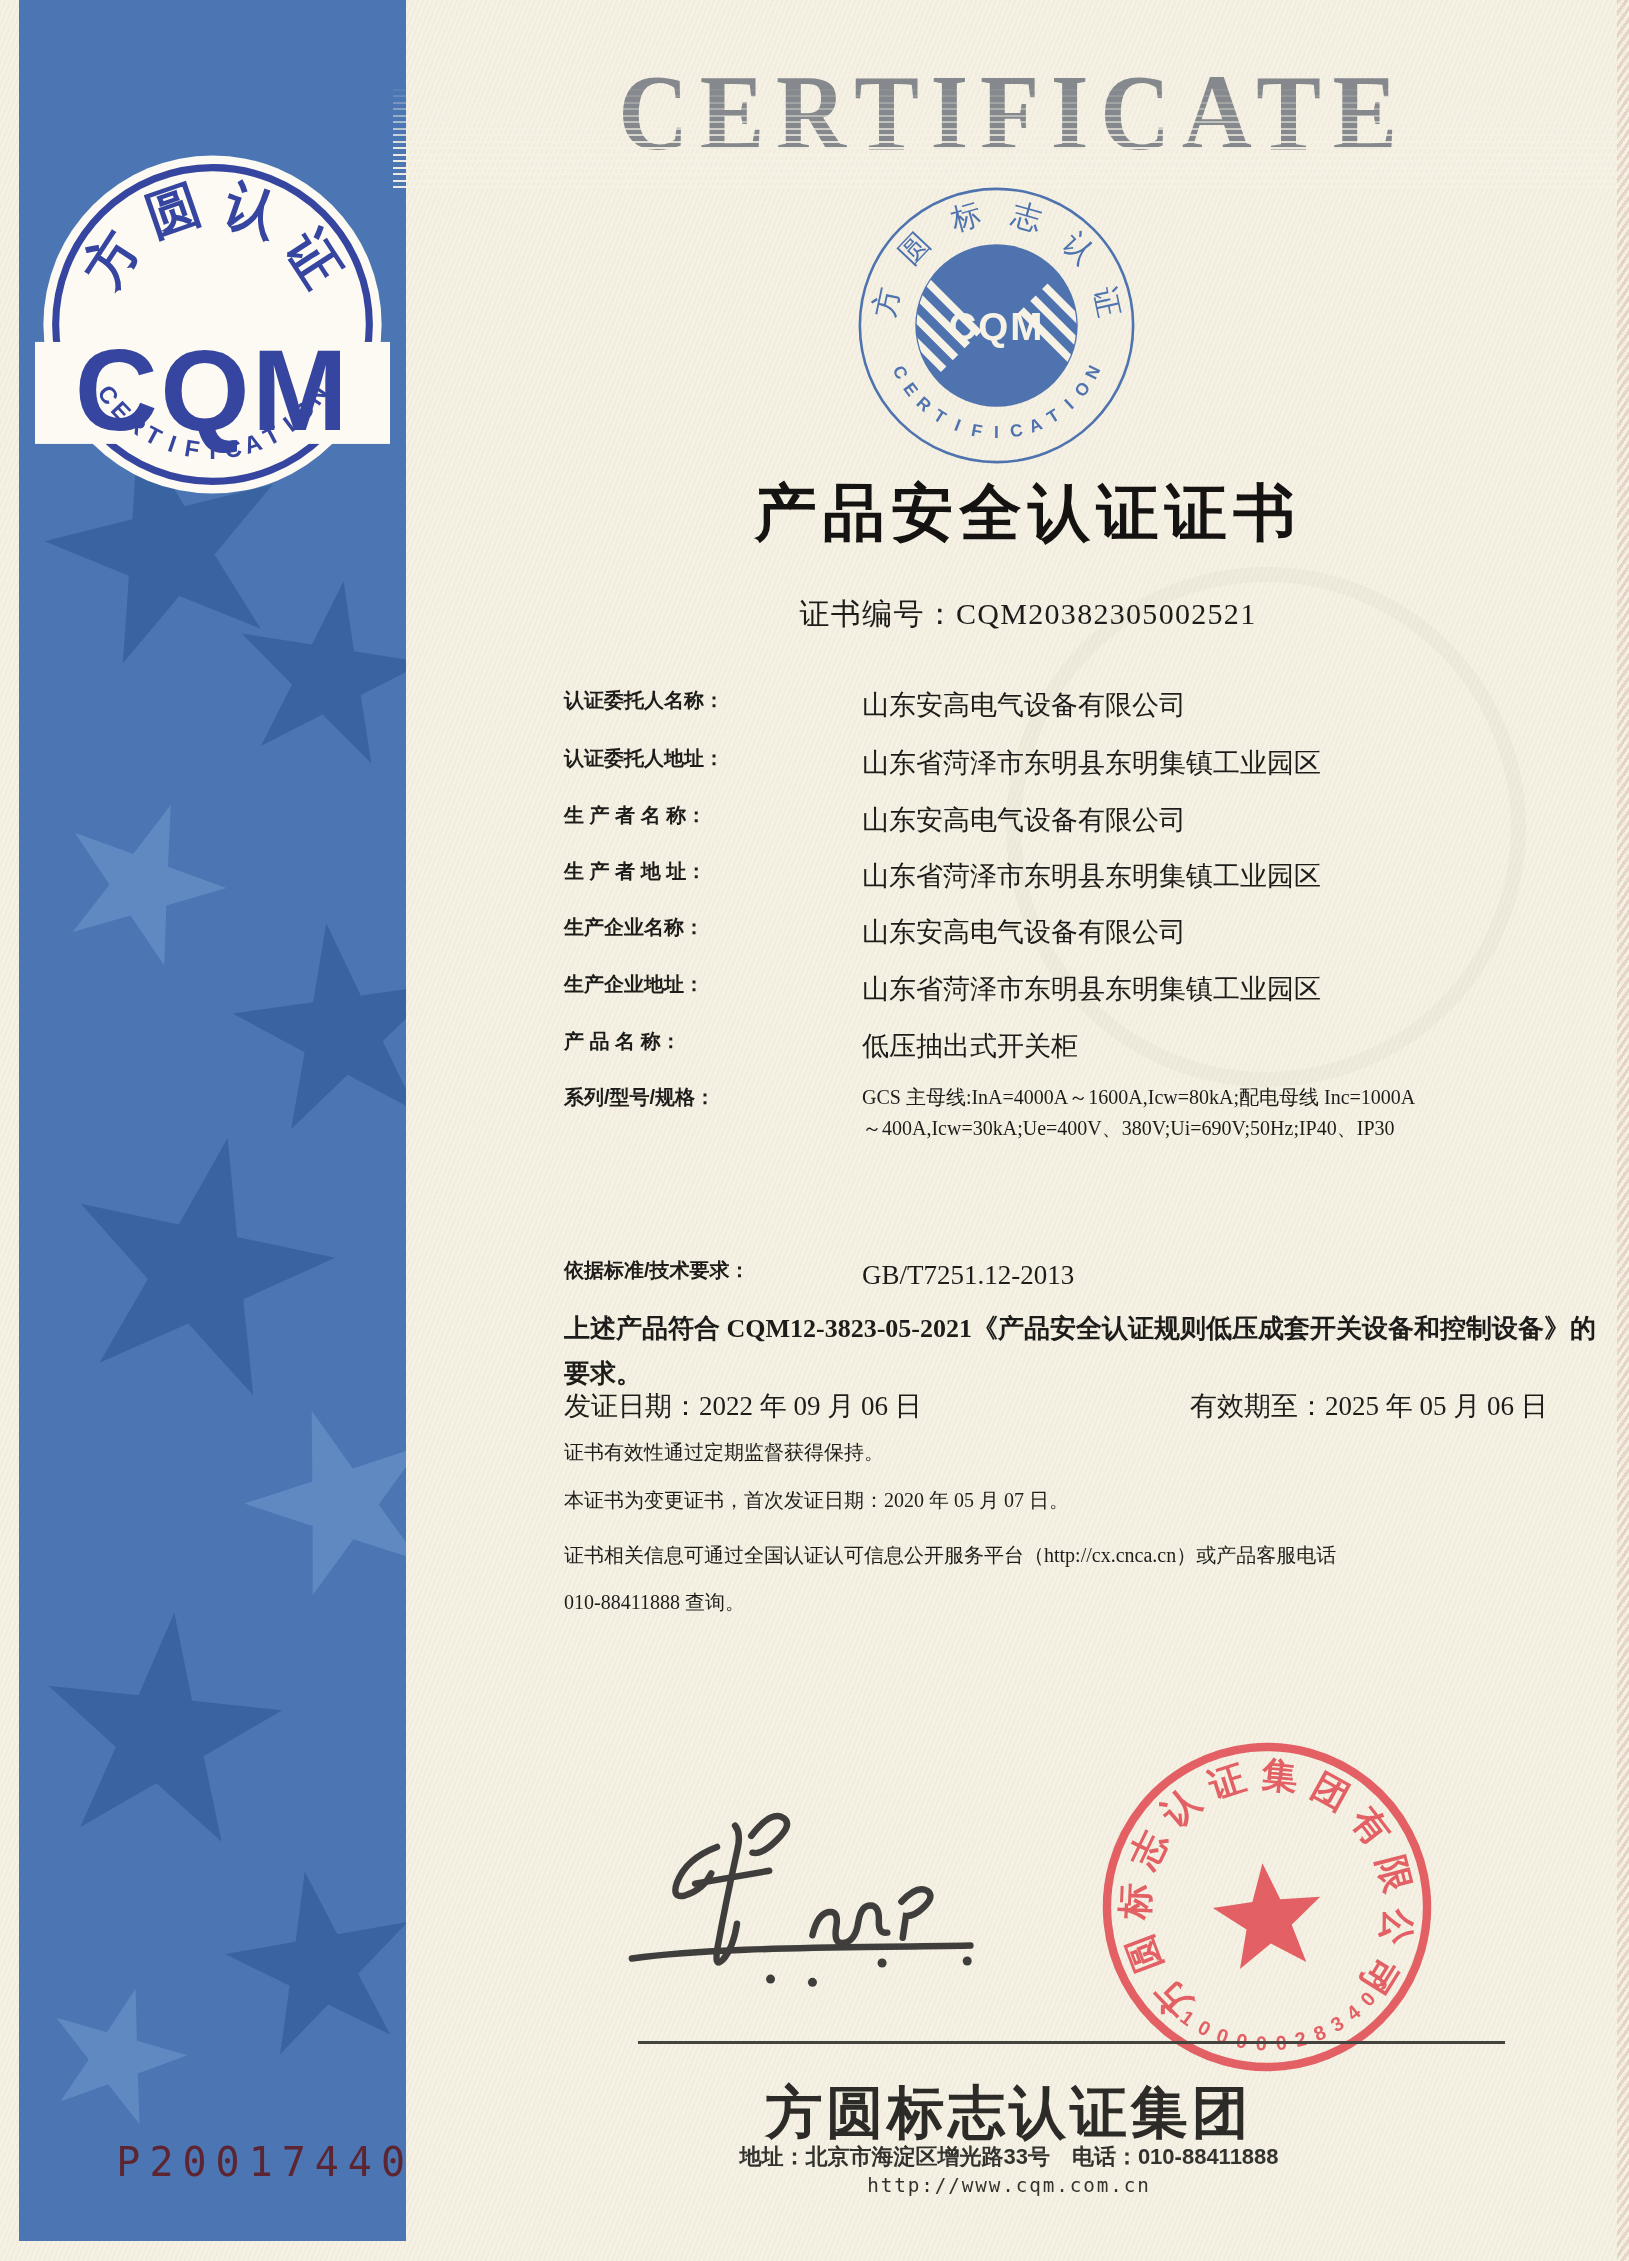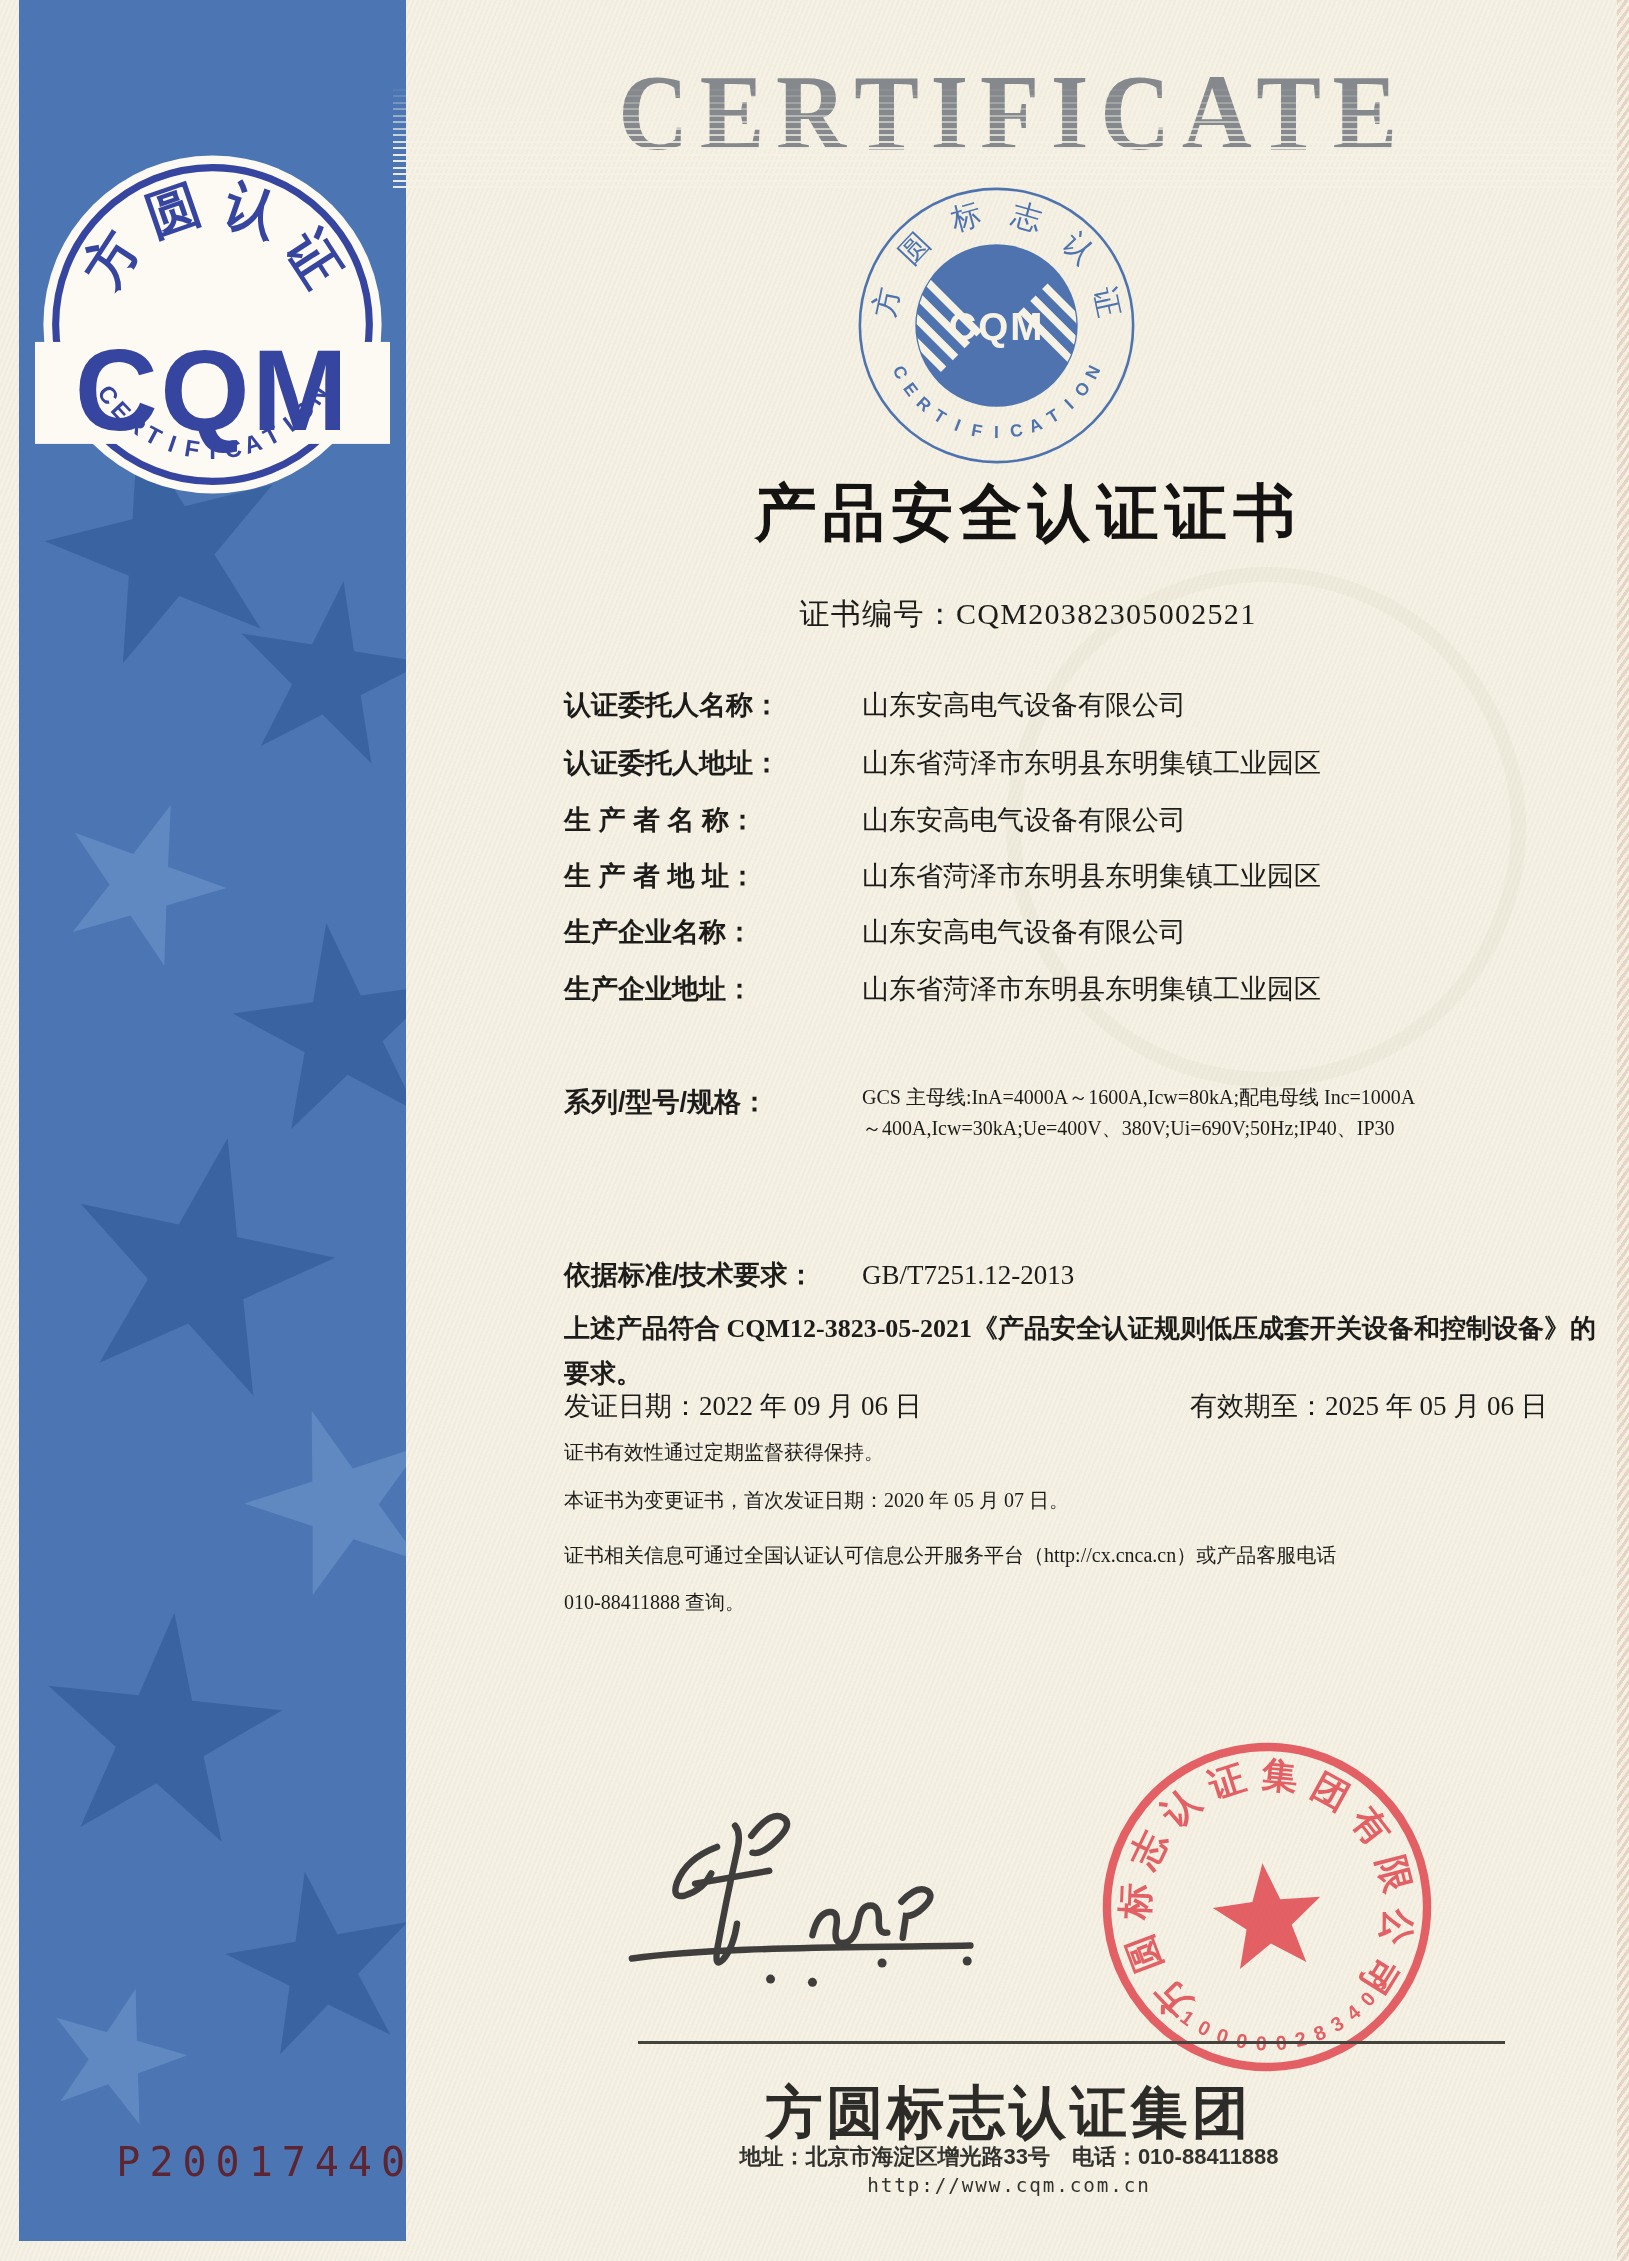--- a/index.html
+++ b/index.html
@@ -22,21 +22,21 @@
         background:repeating-linear-gradient(180deg,rgba(245,241,228,0) 0 3.9px,rgba(245,241,228,0.95) 3.9px 5.8px);
         -webkit-mask-image:linear-gradient(180deg,transparent 0 28%,#000 72%);
         mask-image:linear-gradient(180deg,transparent 0 28%,#000 72%);}
   
   .centercol{position:absolute;left:406px;width:1244px;text-align:center;}
   .title{top:471px;font-weight:700;font-size:62px;letter-spacing:6.4px;color:#141311;}
   .certno{top:594px;font-size:30px;letter-spacing:1.3px;}
   
   .frow{position:absolute;left:564px;line-height:1.55;}
   .flabel{display:inline-block;width:298px;vertical-align:top;
-        font-family:"Liberation Sans",sans-serif;font-weight:700;font-size:27px;white-space:nowrap;}
+        font-family:"Liberation Sans",sans-serif;font-weight:700;font-size:20px;white-space:nowrap;}
   .fvalue{display:inline-block;width:764px;vertical-align:top;font-size:27px;white-space:pre-line;}
   .fvalue.small{font-size:20px;}
   .statement{position:absolute;left:564px;top:1306px;width:1064px;
         font-weight:700;font-size:26px;line-height:45px;white-space:pre-line;}
   .dateline{position:absolute;top:1388px;font-size:27px;}
   .note{position:absolute;left:564px;font-size:20px;}
   
   .stamp{position:absolute;left:1096px;top:1736px;width:342px;height:342px;opacity:.87;}
   .sig{position:absolute;left:619px;top:1792px;width:374px;height:213px;}
   
@@ -150,20 +150,21 @@
 
   <div class="centercol title pos">产品安全认证证书</div>
   <div class="centercol certno pos"><span>证书编号：</span><span>CQM20382305002521</span></div>
 
   <div class="frow" style="top:685px"><span class="flabel">认证委托人名称：</span><span class="fvalue">山东安高电气设备有限公司</span></div>
   <div class="frow" style="top:743px"><span class="flabel">认证委托人地址：</span><span class="fvalue">山东省菏泽市东明县东明集镇工业园区</span></div>
   <div class="frow" style="top:800px"><span class="flabel">生 产 者 名 称：</span><span class="fvalue">山东安高电气设备有限公司</span></div>
   <div class="frow" style="top:856px"><span class="flabel">生 产 者 地 址：</span><span class="fvalue">山东省菏泽市东明县东明集镇工业园区</span></div>
   <div class="frow" style="top:912px"><span class="flabel">生产企业名称：</span><span class="fvalue">山东安高电气设备有限公司</span></div>
   <div class="frow" style="top:969px"><span class="flabel">生产企业地址：</span><span class="fvalue">山东省菏泽市东明县东明集镇工业园区</span></div>
+  <div class="frow" style="top:1026px"><span class="flabel">产 品 名 称：</span><span class="fvalue">低压抽出式开关柜</span></div>
   <div class="frow" style="top:1082px"><span class="flabel">系列/型号/规格：</span><span class="fvalue small">GCS 主母线:InA=4000A～1600A,Icw=80kA;配电母线 Inc=1000A
 ～400A,Icw=30kA;Ue=400V、380V;Ui=690V;50Hz;IP40、IP30</span></div>
   <div class="frow" style="top:1255px"><span class="flabel">依据标准/技术要求：</span><span class="fvalue">GB/T7251.12-2013</span></div>
 
   <div class="statement">上述产品符合 CQM12-3823-05-2021《产品安全认证规则低压成套开关设备和控制设备》的
 要求。</div>
 
   <div class="dateline" style="left:564px">发证日期：2022 年 09 月 06 日</div>
   <div class="dateline" style="left:1190px">有效期至：2025 年 05 月 06 日</div>
 

